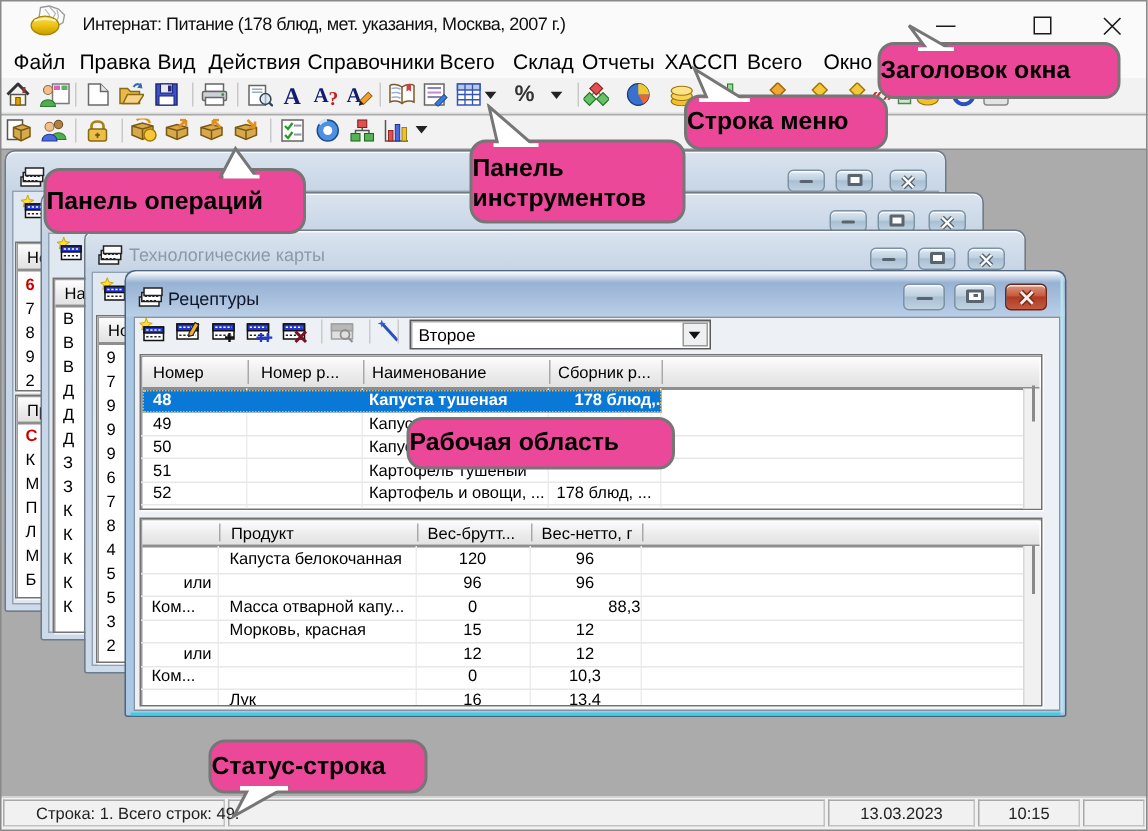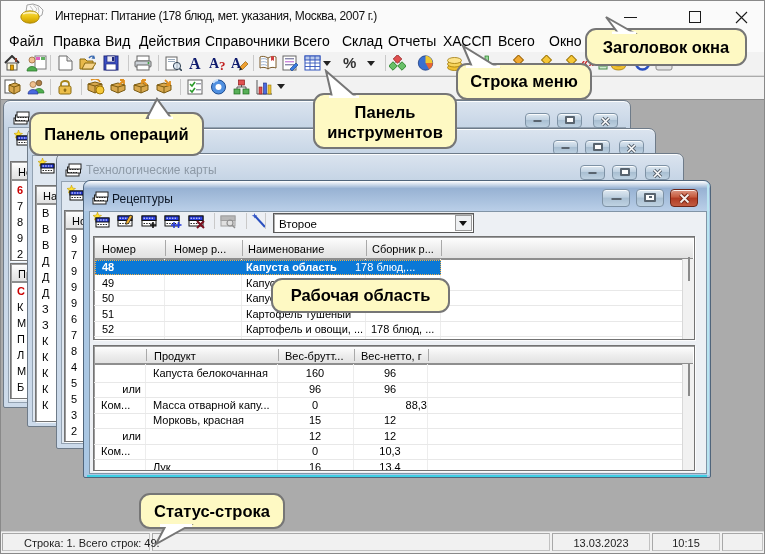--- a/index.html
+++ b/index.html
@@ -13,21 +13,21 @@
 .gmin{display:block;margin:7px auto 0;width:11px;height:2px;background:#fdfdfd;border:1px solid #59646f;border-radius:1px}
 .gmax{display:block;margin:2.5px auto 0;width:12px;height:9px;border:2px solid #59646f;background:#fdfdfd;border-radius:1px}
 .gmax b{display:block;width:3px;height:2px;border:1.5px solid #59646f;background:#fff;margin:1px auto}
 .wbtn svg{display:block;margin:0 auto}
 .tbl{position:absolute;background:#fff;border:1px solid #737373;box-shadow:1px 1px 0 rgba(255,255,255,.8), inset 1px 1px 0 #9b9b9b;overflow:hidden}
 .thead{position:absolute;left:1px;right:1px;top:1px;background:linear-gradient(#fdfdfd,#ebebeb 60%,#e2e2e2);border-bottom:2px solid #8e8e8e;}
 .hsep{position:absolute;top:2px;bottom:2px;width:1px;background:#a9a9a9}
 .rl{position:absolute;left:0;right:0;height:1px;background:#e8e8e8}
 .cl{position:absolute;top:0;bottom:0;width:1px;background:#ededed}
 .ct{position:absolute;font-size:11px;white-space:nowrap;line-height:15px}
-.callout{position:absolute;background:#fef9c3;border:2px solid #767676;border-radius:11px;z-index:60;text-align:center;font-weight:bold;font-size:16.5px;color:#000}
+.callout{position:absolute;background:#ec4899;border:2px solid #767676;border-radius:11px;z-index:60;text-align:left;font-weight:bold;font-size:16.5px;color:#000}
 .tail{position:absolute;z-index:61}
 </style></head>
 <body>
 
 <div class="ab" style="left:0;top:0;width:765px;height:52px;background:#fafafa"></div>
 <div class="ab" style="left:0;top:52px;width:765px;height:24px;background:#f2f2f2;border-bottom:1px solid #dadada"></div>
 <div class="ab" style="left:0;top:77px;width:765px;height:23px;background:#f2f2f2;border-bottom:1px solid #8f8f8f"></div>
 <div class="ab" style="left:0;top:100px;width:765px;height:431px;background:#ababab"></div>
 <div class="ab" style="left:0;top:531px;width:765px;height:23px;background:#f1f1f1;border-top:1px solid #d5d5d5"></div>
 
@@ -509,22 +509,22 @@
     <div class="cl" style="left:70px;top:22px"></div>
       <div class="cl" style="left:147px;top:22px"></div>
       <div class="cl" style="left:271px;top:22px"></div>
       <div class="cl" style="left:346px;top:22px"></div>
     <div class="rl" style="top:53px"></div>
       <div class="rl" style="top:68px"></div>
       <div class="rl" style="top:84px"></div>
       <div class="rl" style="top:99px"></div>
     <div class="ab" style="left:1px;top:23px;width:346px;height:15px;background:#0a78d6;border:1px dotted #f0b048"></div>
     <span class="ct" style="left:8px;top:23px;color:#fff;font-weight:bold">48</span>
-      <span class="ct" style="left:152px;top:23px;color:#fff;font-weight:bold">Капуста область</span>
-      <span class="ct" style="left:261px;top:23px;color:#fff;font-weight:normal">178 блюд,...</span>
+      <span class="ct" style="left:152px;top:23px;color:#fff;font-weight:bold">Капуста тушеная</span>
+      <span class="ct" style="left:289px;top:23px;color:#fff;font-weight:bold">178 блюд,...</span>
     <span class="ct" style="left:8px;top:39px">49</span>
       <span class="ct" style="left:152px;top:39px">Капуста тушеная с...</span>
     <span class="ct" style="left:8px;top:54px">50</span>
       <span class="ct" style="left:152px;top:54px">Капуста, тушенная...</span>
     <span class="ct" style="left:8px;top:70px">51</span>
       <span class="ct" style="left:152px;top:70px">Картофель тушеный</span>
     <span class="ct" style="left:8px;top:85px">52</span>
       <span class="ct" style="left:152px;top:85px">Картофель и овощи, ...</span>
       <span class="ct" style="left:277px;top:85px">178 блюд, ...</span>
     <span class="ct" style="left:8px;top:100px">53</span>
@@ -548,21 +548,21 @@
       <div class="cl" style="left:183px;top:18px"></div>
       <div class="cl" style="left:259px;top:18px"></div>
       <div class="cl" style="left:333px;top:18px"></div>
     <div class="rl" style="top:36px"></div>
       <div class="rl" style="top:51px"></div>
       <div class="rl" style="top:67px"></div>
       <div class="rl" style="top:82px"></div>
       <div class="rl" style="top:98px"></div>
       <div class="rl" style="top:113px"></div>
     <span class="ct" style="left:59px;top:20px">Капуста белокочанная</span>
-      <span class="ct" style="left:183px;top:20px;width:76px;text-align:center">160</span>
+      <span class="ct" style="left:183px;top:20px;width:76px;text-align:center">120</span>
       <span class="ct" style="left:259px;top:20px;width:74px;text-align:center">96</span>
     <span class="ct" style="left:0;top:36px;width:47px;text-align:right">или</span>
       <span class="ct" style="left:183px;top:36px;width:76px;text-align:center">96</span>
       <span class="ct" style="left:259px;top:36px;width:74px;text-align:center">96</span>
     <span class="ct" style="left:7px;top:52px">Ком...</span>
       <span class="ct" style="left:59px;top:52px">Масса отварной капу...</span>
       <span class="ct" style="left:183px;top:52px;width:76px;text-align:center">0</span>
       <span class="ct" style="left:259px;top:52px;width:74px;text-align:right">88,3</span>
     <span class="ct" style="left:59px;top:67px">Морковь, красная</span>
       <span class="ct" style="left:183px;top:67px;width:76px;text-align:center">15</span>

